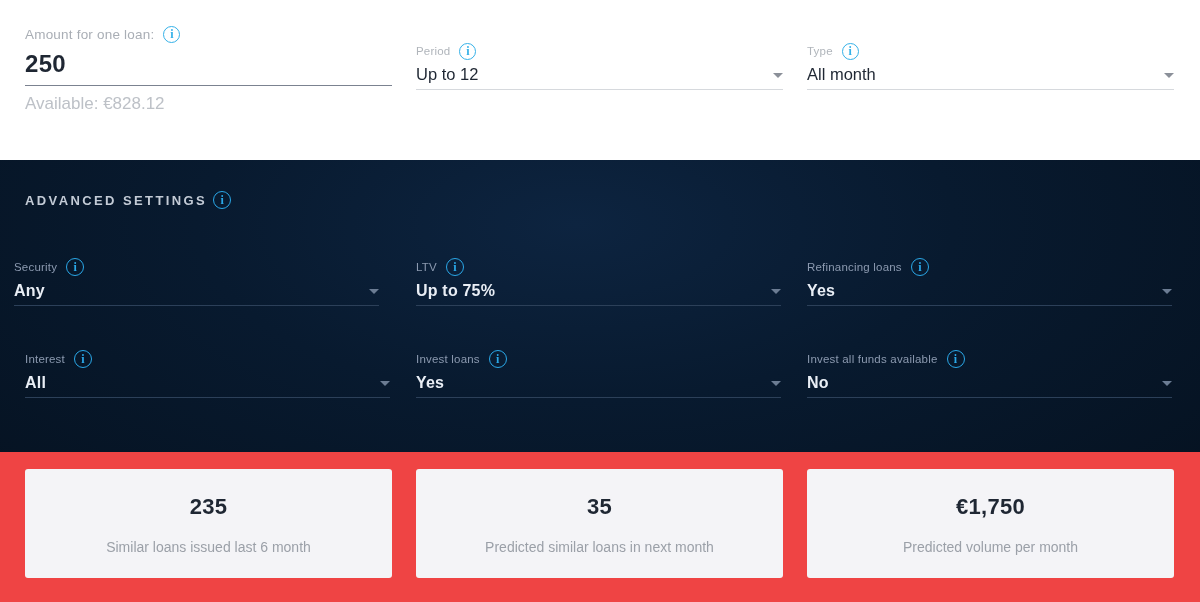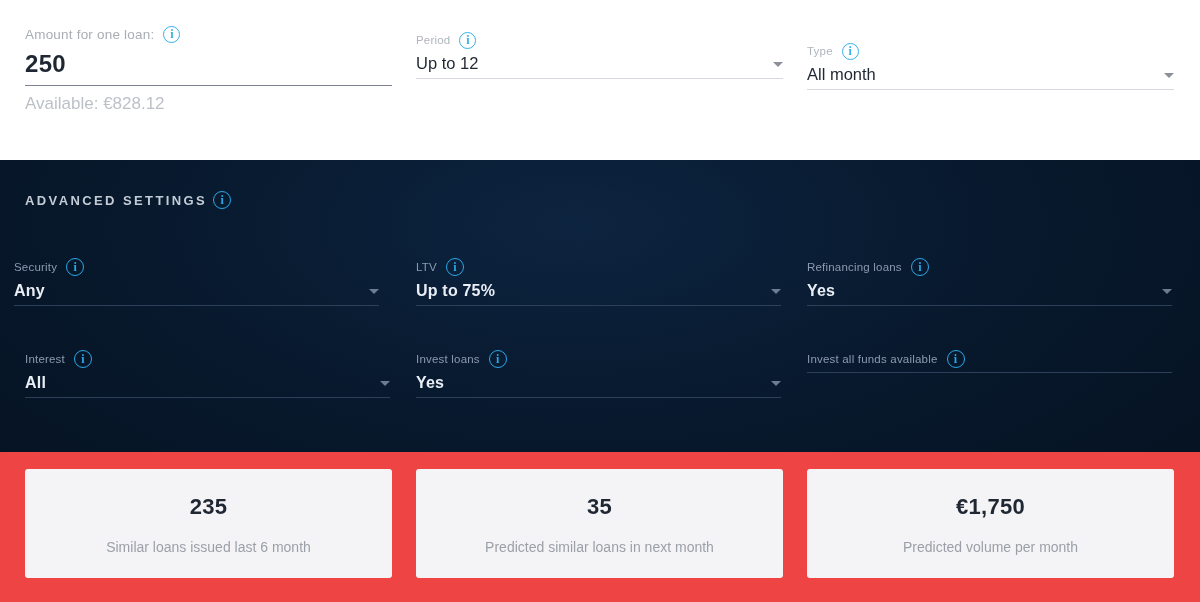--- a/index.html
+++ b/index.html
@@ -212,21 +212,21 @@
             <span>i</span>
           </span>
       </div>
       <div style="margin-top:8px;">
         <div class="field-value big">250</div>
       </div>
       <div class="underline dark" style="margin-top:7px;"></div>
       <div class="helper-text">Available: €828.12</div>
     </div>
 
-    <div class="field" style="left:416px; top:32px; width:367px;">
+    <div class="field" style="left:416px; top:43px; width:367px;">
       <div class="field-label-row">
         <span class="field-label small">Period</span>
         <span class="info-icon">
             <span>i</span>
           </span>
       </div>
       <div class="select-row" style="margin-top:6px;">
         <span class="field-value">Up to 12</span>
         <span class="caret"></span>
       </div>
@@ -327,20 +327,24 @@
       <div class="underline onDark" style="margin-top:5px;"></div>
     </div>
 
     <div class="field" style="left:807px; top:191px; width:365px;">
       <div class="field-label-row">
         <span class="dark-label">Invest all funds available</span>
         <span class="info-icon on-dark">
             <span>i</span>
           </span>
       </div>
+      <div class="select-row" style="margin-top:7px;">
+        <span class="dark-value">No</span>
+        <span class="caret light"></span>
+      </div>
       <div class="underline onDark" style="margin-top:5px;"></div>
     </div>
   </div>
 
   <div class="cards">
 
     <div class="card" style="left:25px; width:367px;">
       <div class="card-value">235</div>
       <div class="card-caption">Similar loans issued last 6 month</div>
     </div>

